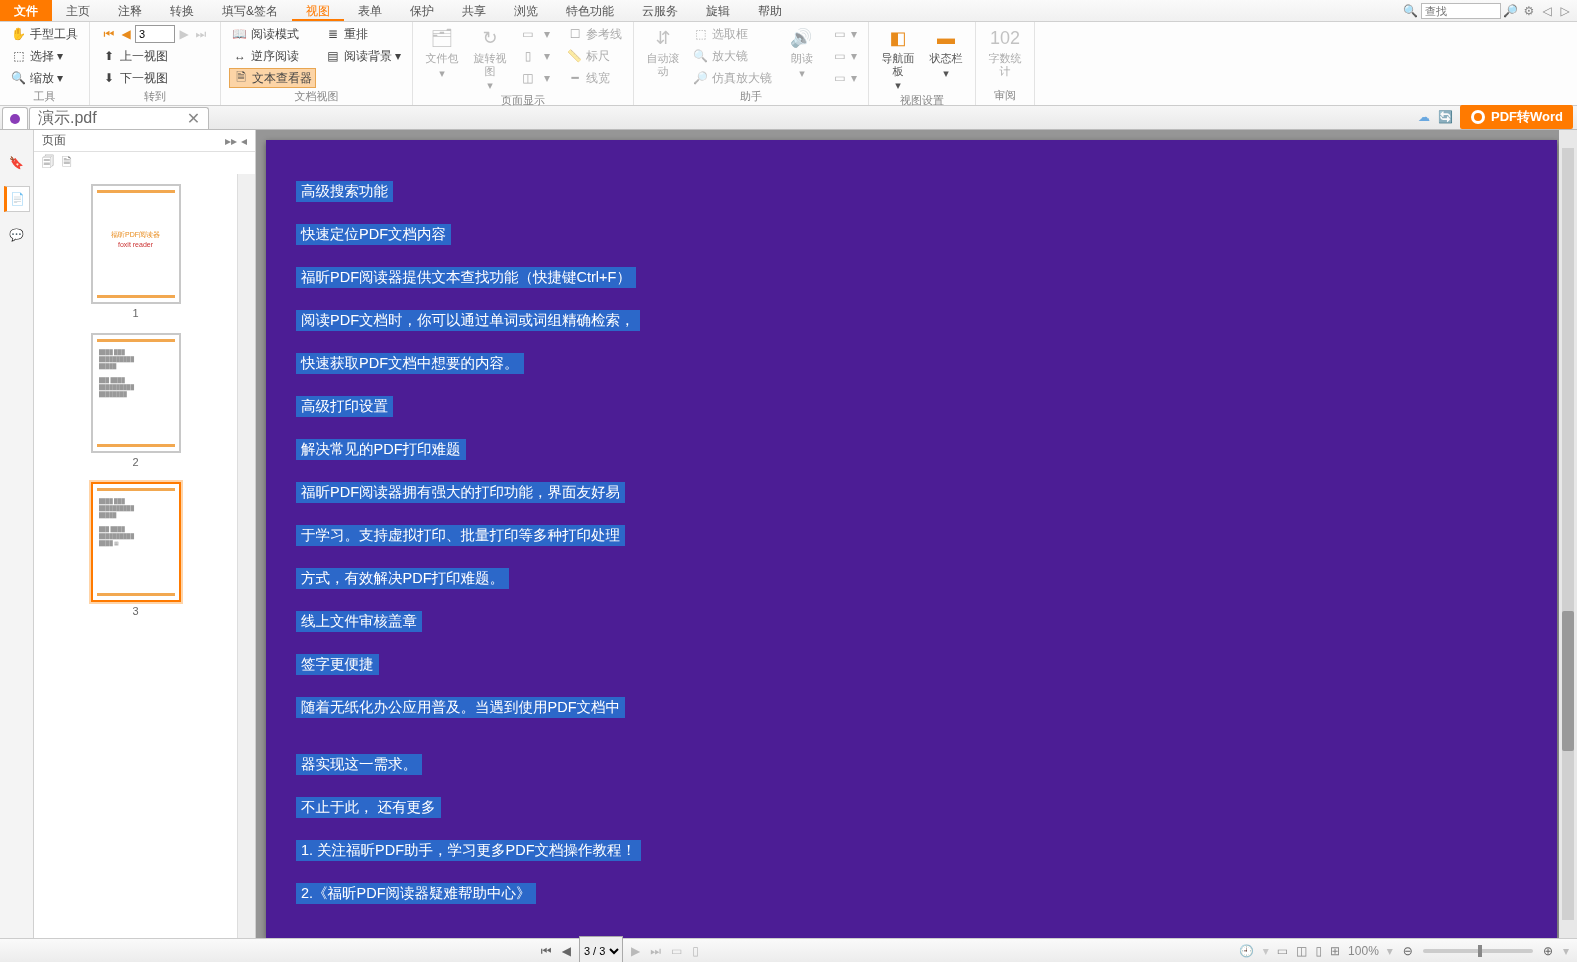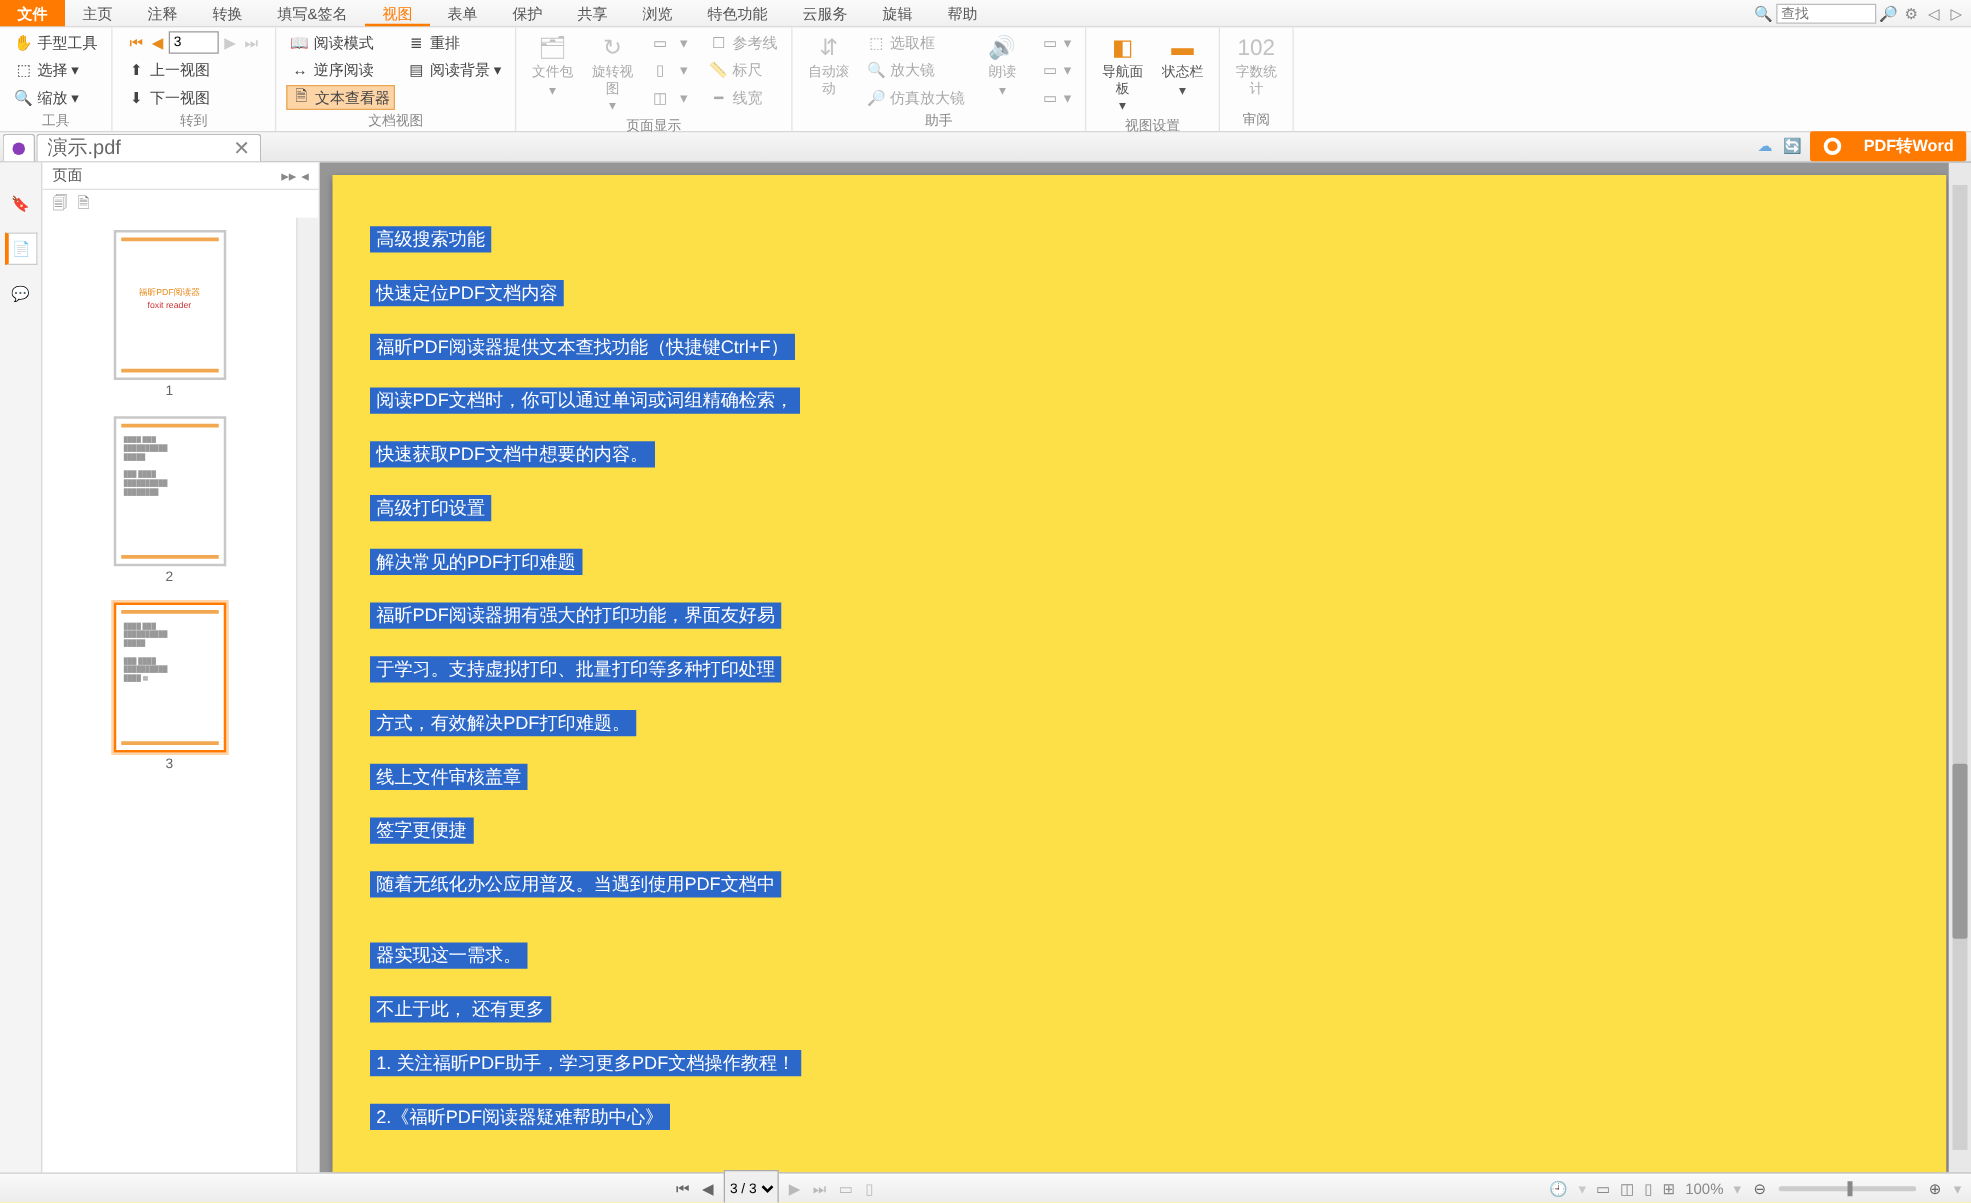--- a/index.html
+++ b/index.html
@@ -28,21 +28,21 @@
 .big-btn.disabled { opacity:.5; }
 .num-in { width:40px; height:18px; border:1px solid #999; font-size:11px; text-align:left; padding-left:3px; }
 
 
 .doctabs { height:24px; background:linear-gradient(#f6f6f6,#e9e9e9); border-bottom:1px solid #bbb; display:flex; align-items:flex-end; padding-left:2px; }
 .doctab-icon { width:26px; height:22px; border:1px solid #bbb; border-bottom:none; border-radius:3px 3px 0 0; background:#fff; margin-right:1px; display:flex; align-items:center; justify-content:center; }
 .doctab { height:22px; border:1px solid #bbb; border-bottom:none; border-radius:3px 3px 0 0; background:#fff; padding:0 8px; display:flex; align-items:center; gap:90px; font-size:16px; color:#666; }
 .doctab .close { color:#888; cursor:pointer; }
 .doctabs .filler { flex:1; }
 .doctabs .right-ico { display:flex; gap:6px; padding:0 4px; align-items:center; }
-.pdf2word { background:#ff7a00; color:#fff; font-weight:bold; padding:3px 10px; border-radius:2px; display:flex; align-items:center; gap:17px; font-size:13px; }
+.pdf2word { background:#ff7a00; color:#fff; font-weight:bold; padding:3px 10px; border-radius:2px; display:flex; align-items:center; gap:5px; font-size:13px; }
 
 
 .workspace { position:absolute; top:130px; bottom:24px; left:0; right:0; display:flex; }
 .sidetabs { width:34px; background:#f4f4f4; border-right:1px solid #d0d0d0; display:flex; flex-direction:column; padding-top:20px; gap:10px; align-items:center; }
 .sidetab { width:26px; height:26px; display:flex; align-items:center; justify-content:center; cursor:pointer; color:#999; }
 .sidetab.sel { background:#fff; border:1px solid #ccc; border-left:3px solid #ff7a00; }
 
 .navpanel { width:222px; background:#fff; border-right:1px solid #d0d0d0; display:flex; flex-direction:column; }
 .navhead { height:22px; border-bottom:1px solid #e0e0e0; display:flex; align-items:center; padding:0 8px; font-size:12px; color:#555;gap:10px; }
 .navhead .arrows { margin-left:auto; display:flex; gap:4px; color:#888; }
@@ -53,21 +53,21 @@
 .thumb.sel { border-color:#ff7a00; box-shadow:0 0 0 2px #ffd4a8; }
 .thumb::before, .thumb::after { content:''; position:absolute; left:4px; right:4px; height:3px; }
 .thumb::before { top:4px; background:#f2a850; }
 .thumb::after { bottom:4px; background:#f2a850; }
 .thumb .inner { position:absolute; top:14px; left:6px; right:6px; bottom:14px; font-size:5px; color:#999; line-height:1.4; overflow:hidden; }
 .thumb-wrap .num { margin-top:3px; font-size:11px; color:#666; }
 .vscroll { width:18px; background:#f0f0f0; border-left:1px solid #ddd; }
 
 .viewer { flex:1; background:#969696; position:relative; overflow:hidden; }
 .viewer-inner { position:absolute; top:0; bottom:0; left:10px; right:20px; display:flex; justify-content:center; }
-.page { width:1324px; background:#fde047; margin-top:10px; box-shadow:0 2px 6px rgba(0,0,0,.4); padding:30px 0 30px 30px; }
+.page { width:1324px; background:#4c1d95; margin-top:10px; box-shadow:0 2px 6px rgba(0,0,0,.4); padding:30px 0 30px 30px; }
 .page p { margin:11px 0; font-size:14.5px; color:#fff; background:#2c68c9; padding:1px 5px; display:inline-block; }
 .vs2 { position:absolute; right:0; top:0; bottom:0; width:18px; background:#e8e8e8; }
 .vs2 .track { position:absolute; top:18px; bottom:18px; left:3px; right:3px; background:#d0d0d0; }
 .vs2 .thu { position:absolute; left:0; right:0; top:60%; height:140px; background:#999; border-radius:2px; }
 
 
 .status { position:absolute; bottom:0; left:0; right:0; height:24px; background:linear-gradient(#fafafa,#ececec); border-top:1px solid #ccc; display:flex; align-items:center; }
 .status .center { margin-left:auto; display:flex; align-items:center; gap:6px; }
 .status .right { margin-left:auto; margin-right:8px; display:flex; align-items:center; gap:8px; color:#888; font-size:12px; }
 .status select { height:30px; font-size:11px; border:1px solid #aaa; }

